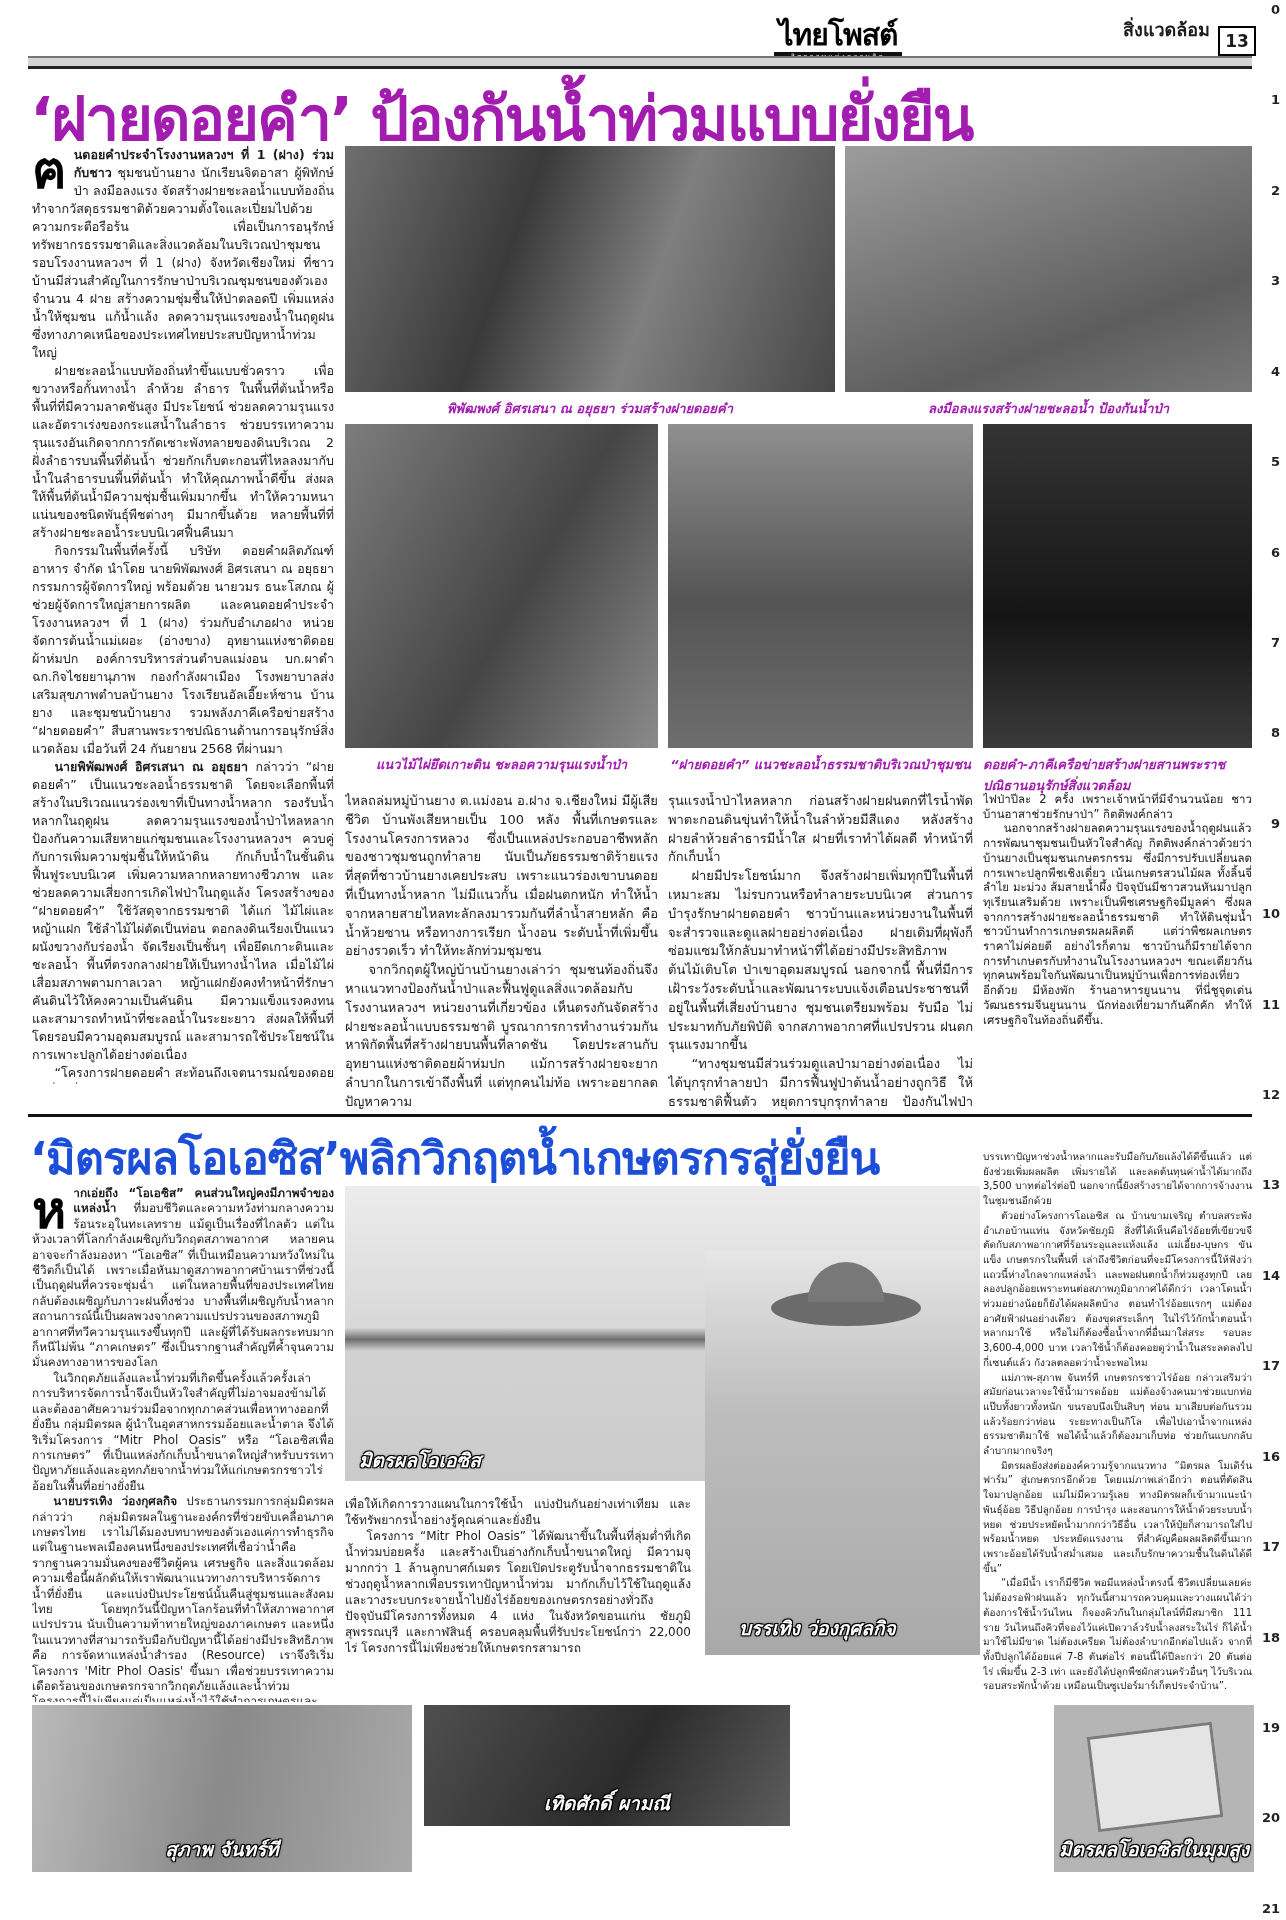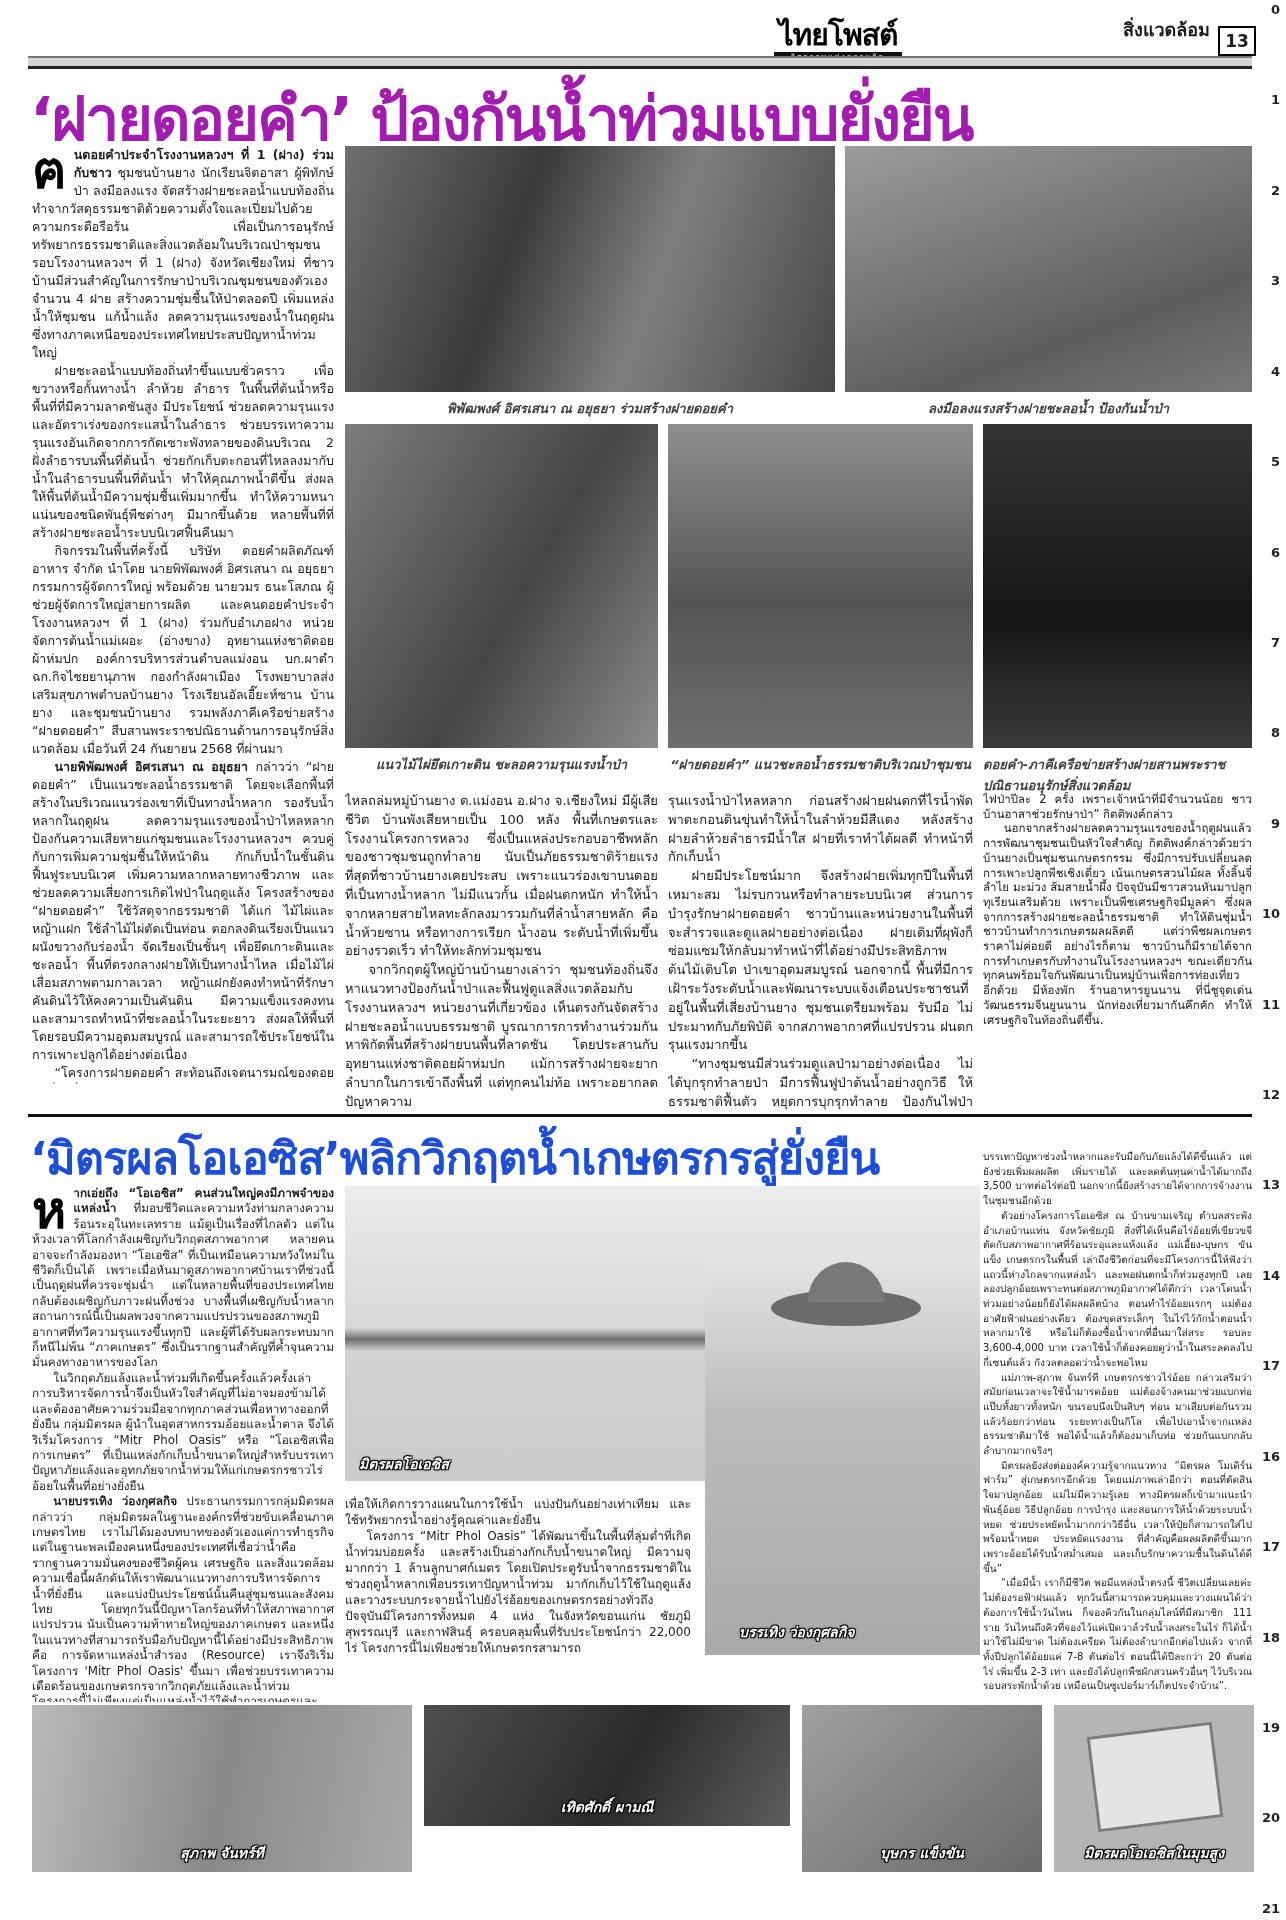--- a/index.html
+++ b/index.html
@@ -50,27 +50,27 @@
   .ph-h{left:802px;top:1705px;width:240px;height:167px;background:linear-gradient(140deg,#a0a0a0,#6a6a6a);}
   .ph-i{left:1054px;top:1705px;width:200px;height:167px;background:#b5b5b5;}
   .aerial-pond{position:absolute;left:38px;top:24px;width:120px;height:90px;background:#e4e4e4;
         border:3px solid #7c7c7c;transform:rotate(-7deg);}
   .hat-brim{position:absolute;left:66px;top:40px;width:150px;height:36px;background:#6b6b6b;border-radius:50%;}
   .hat-crown{position:absolute;left:103px;top:12px;width:76px;height:40px;background:#787878;border-radius:38px 38px 0 0;}
   .sign-top{position:absolute;left:400px;top:150px;font-size:10px;color:#fff;letter-spacing:2px;font-weight:bold;}
   .sign-main{position:absolute;left:392px;top:164px;font-size:46px;font-weight:bold;color:#fff;
         letter-spacing:5px;text-shadow:0 0 4px rgba(0,0,0,.35);}
   
-  .photocap{position:absolute;font-size:13px;font-weight:bold;font-style:italic;text-align:center;color:#404040;}
+  .photocap{position:absolute;font-size:13px;font-weight:bold;font-style:italic;text-align:center;color:#a21caf;}
   .cap1{left:345px;top:398px;width:490px;}
   .cap2{left:845px;top:398px;width:407px;}
   .cap3{left:345px;top:754px;width:313px;}
   .cap4{left:668px;top:754px;width:305px;}
   .cap5{left:983px;top:754px;width:269px;text-align:left;}
-  .overlaycap{position:absolute;color:#fff;font-weight:bold;font-style:italic;font-size:14px;white-space:nowrap;
+  .overlaycap{position:absolute;color:#fff;font-weight:bold;font-style:italic;font-size:19px;white-space:nowrap;
         text-shadow:-1px -1px 0 #000,1px -1px 0 #000,-1px 1px 0 #000,1px 1px 0 #000,0 0 3px #000;}
   .oc-res{left:14px;bottom:6px;}
   .oc-man{left:34px;bottom:12px;}
   .oc-bottom{left:0;right:0;bottom:8px;text-align:center;}
   .divider{position:absolute;left:28px;top:1114px;width:1224px;height:3px;background:#111;}
   
   .ruler{position:absolute;right:6px;top:0;height:1916px;width:24px;display:flex;flex-direction:column;
         justify-content:space-between;align-items:flex-end;padding-top:2px;box-sizing:border-box;}
   .ruler p{margin:0;font-size:13px;font-weight:bold;color:#222;text-indent:0;}
   b{font-weight:bold;}
@@ -201,21 +201,18 @@
         <p>“เมื่อมีน้ำ เราก็มีชีวิต พอมีแหล่งน้ำตรงนี้ ชีวิตเปลี่ยนเลยค่ะ ไม่ต้องรอฟ้าฝนแล้ว ทุกวันนี้สามารถควบคุมและวางแผนได้ว่าต้องการใช้น้ำวันไหน ก็จองคิวกันในกลุ่มไลน์ที่มีสมาชิก 111 ราย วันไหนถึงคิวที่จองไว้แค่เปิดวาล์วรับน้ำลงสระในไร่ ก็ได้น้ำมาใช้ไม่มีขาด ไม่ต้องเครียด ไม่ต้องลำบากอีกต่อไปแล้ว จากที่ทั้งปีปลูกได้อ้อยแค่ 7-8 ตันต่อไร่ ตอนนี้ได้ปีละกว่า 20 ตันต่อไร่ เพิ่มขึ้น 2-3 เท่า และยังได้ปลูกพืชผักสวนครัวอื่นๆ ไว้บริเวณรอบสระพักน้ำด้วย เหมือนเป็นซูเปอร์มาร์เก็ตประจำบ้าน”.</p>
       </div>
   </div>
 
   <div class="photo ph-f">
     <div class="overlaycap oc-bottom">สุภาพ จันทร์ที</div>
   </div>
   <div class="photo ph-g">
     <div class="overlaycap oc-bottom">เทิดศักดิ์ ผามณี</div>
   </div>
-  <div class="photo ph-h">
-    <div class="overlaycap oc-bottom">บุษกร แข็งขัน</div>
-  </div>
   <div class="photo ph-i">
     <div class="aerial-pond"></div>
     <div class="overlaycap oc-bottom">มิตรผลโอเอซิสในมุมสูง</div>
   </div>
 
 </div>
 
 </body></html>

